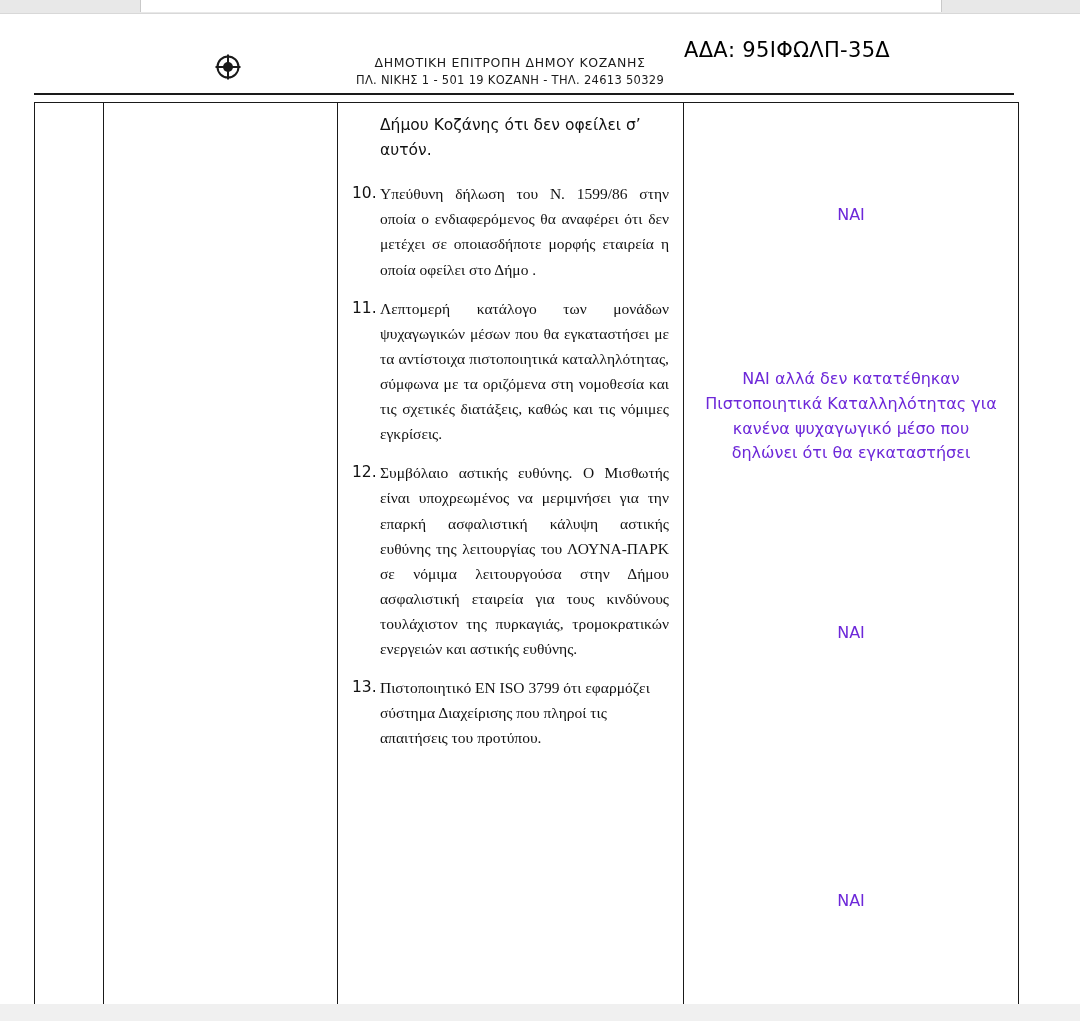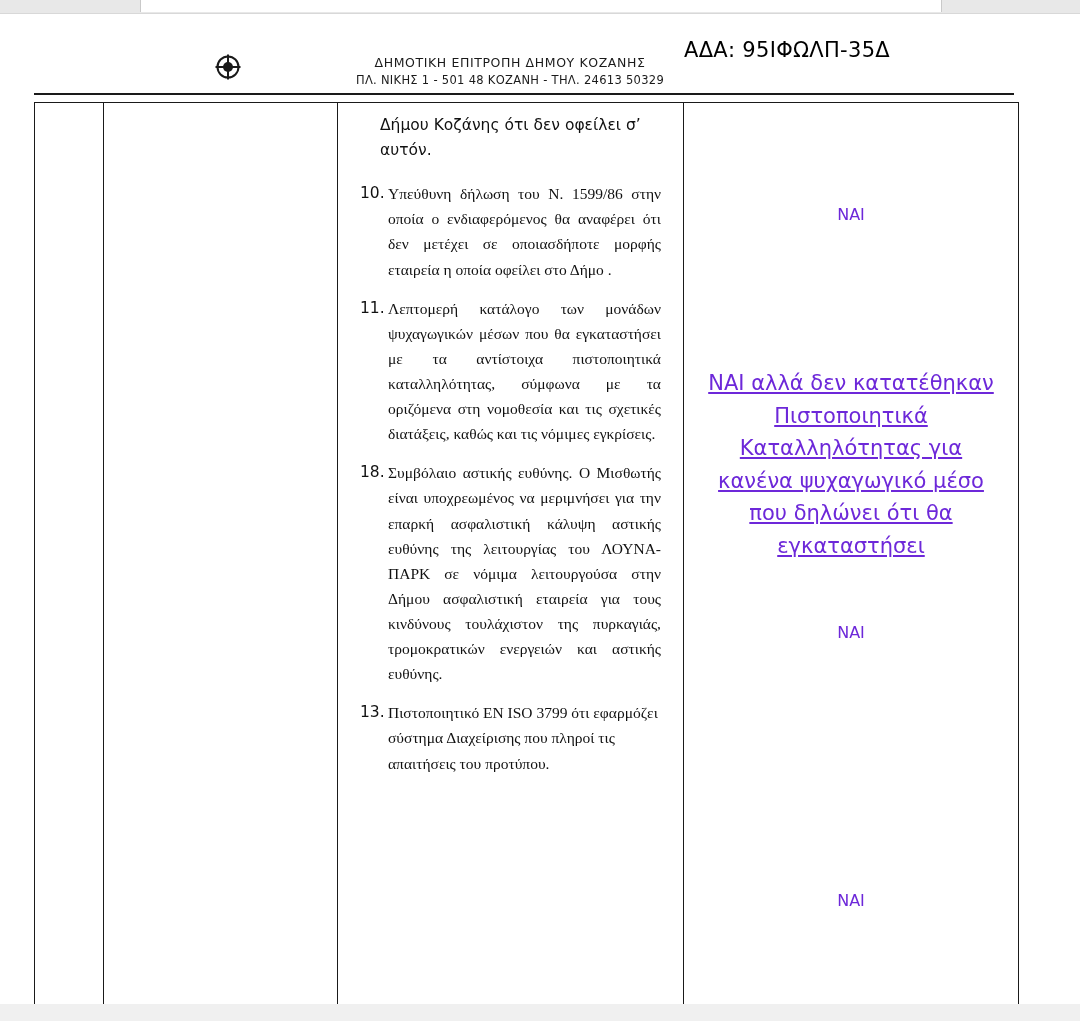--- a/index.html
+++ b/index.html
@@ -129,21 +129,21 @@
   td.col-b { width: 233px; }
   td.col-c { width: 345px; }
   td.col-d { width: 334px; }
 
   .cell-inner {
     padding: 10px 14px 8px 14px;
   }
 
   
   .req-list {
-    margin: 8px;
+    margin: 0;
     padding: 0;
     list-style: none;
   }
   .req-item {
     display: flex;
     align-items: flex-start;
     margin-bottom: 14px;
     font-size: 15.5px;
     line-height: 1.62;
     color: #111;
@@ -180,25 +180,24 @@
   .ans {
     position: absolute;
     left: 0;
     width: 100%;
     text-align: center;
     font-size: 16px;
     line-height: 1.5;
     color: #6d28d9;
   }
   .ans-long {
-    font-size: 21px;
+    font-size: 16px;
     line-height: 1.55;
     padding: 0 18px;
     box-sizing: border-box;
-    text-decoration: underline;
   }
 
   
   .page-bottom-fade {
     position: absolute;
     left: 0;
     top: 1004px;
     width: 1080px;
     height: 17px;
     background: #f0f0f0;
@@ -218,21 +217,21 @@
     <div class="doc-header">
       <svg class="seal" viewBox="0 0 26 26">
         <circle cx="13" cy="13" r="10.5" fill="none" stroke="#1a1a1a" stroke-width="2"></circle>
         <circle cx="13" cy="13" r="5" fill="#1a1a1a"></circle>
         <rect x="12" y="0.5" width="2" height="25" fill="#1a1a1a"></rect>
         <rect x="0.5" y="12" width="25" height="2" fill="#1a1a1a"></rect>
       </svg>
 
       <div class="header-center">
         <div class="header-line1">ΔΗΜΟΤΙΚΗ ΕΠΙΤΡΟΠΗ ΔΗΜΟΥ  ΚΟΖΑΝΗΣ</div>
-        <div class="header-line2">ΠΛ. ΝΙΚΗΣ  1 - 501 48  ΚΟΖΑΝΗ - ΤΗΛ.  24613 50329</div>
+        <div class="header-line2">ΠΛ. ΝΙΚΗΣ  1 - 501 19  ΚΟΖΑΝΗ - ΤΗΛ.  24613 50329</div>
       </div>
 
       <div class="ada-stamp">ΑΔΑ: 95ΙΦΩΛΠ-35Δ</div>
       <div class="header-rule"></div>
     </div>
 
     <div class="table-wrap">
       <table class="doc-table">
         <tbody>
             <tr>
@@ -248,21 +247,21 @@
               <ul class="req-list">
                 <li class="req-item">
                   <span class="req-num">10.</span>
                   <span class="req-text">Υπεύθυνη δήλωση του Ν. 1599/86 στην οποία ο ενδιαφερόμενος θα αναφέρει ότι δεν μετέχει σε οποιασδήποτε μορφής εταιρεία η οποία οφείλει στο Δήμο .</span>
                 </li>
                 <li class="req-item">
                   <span class="req-num">11.</span>
                   <span class="req-text">Λεπτομερή κατάλογο των μονάδων ψυχαγωγικών μέσων που θα εγκαταστήσει με τα αντίστοιχα πιστοποιητικά καταλληλότητας, σύμφωνα με τα οριζόμενα στη νομοθεσία και τις σχετικές διατάξεις, καθώς και τις νόμιμες εγκρίσεις.</span>
                 </li>
                 <li class="req-item">
-                  <span class="req-num">18.</span>
+                  <span class="req-num">12.</span>
                   <span class="req-text">Συμβόλαιο αστικής ευθύνης. Ο Μισθωτής είναι υποχρεωμένος να μεριμνήσει για την επαρκή ασφαλιστική κάλυψη αστικής ευθύνης της λειτουργίας του ΛΟΥΝΑ-ΠΑΡΚ σε νόμιμα λειτουργούσα στην Δήμου ασφαλιστική εταιρεία για τους κινδύνους τουλάχιστον της πυρκαγιάς, τρομοκρατικών ενεργειών και αστικής ευθύνης.</span>
                 </li>
                 <li class="req-item">
                   <span class="req-num">13.</span>
                   <span class="req-text no-justify">Πιστοποιητικό ΕΝ ISO 3799 ότι εφαρμόζει σύστημα Διαχείρισης που πληροί τις απαιτήσεις του προτύπου.</span>
                 </li>
               </ul>
             </div>
           </td>
           <td class="col-d">

